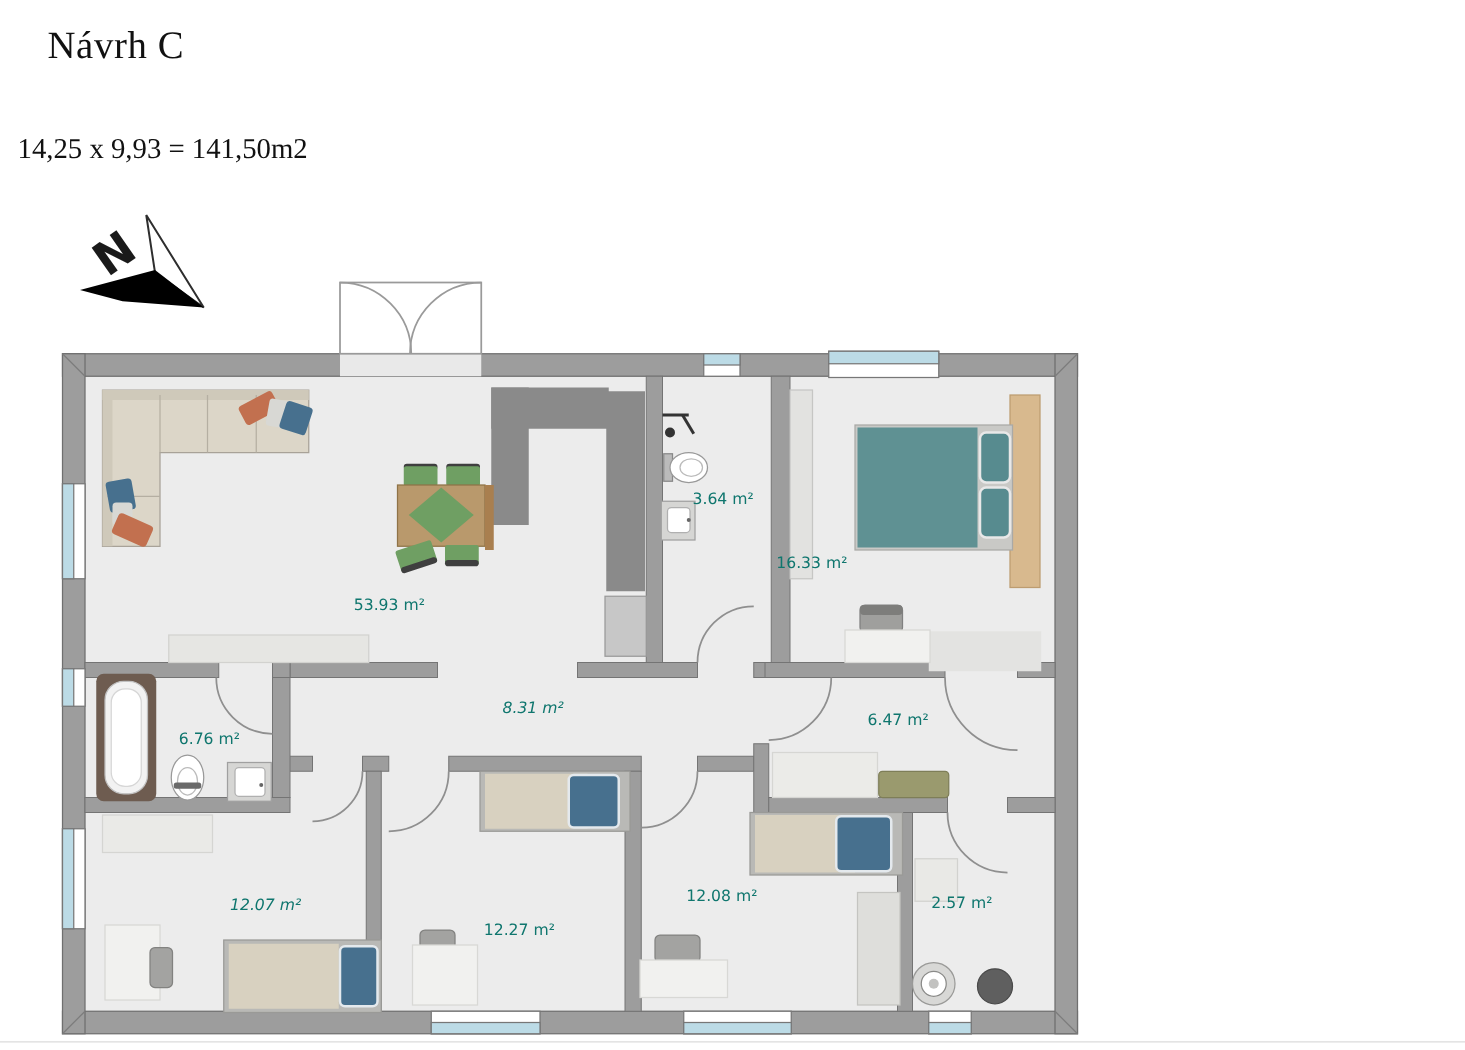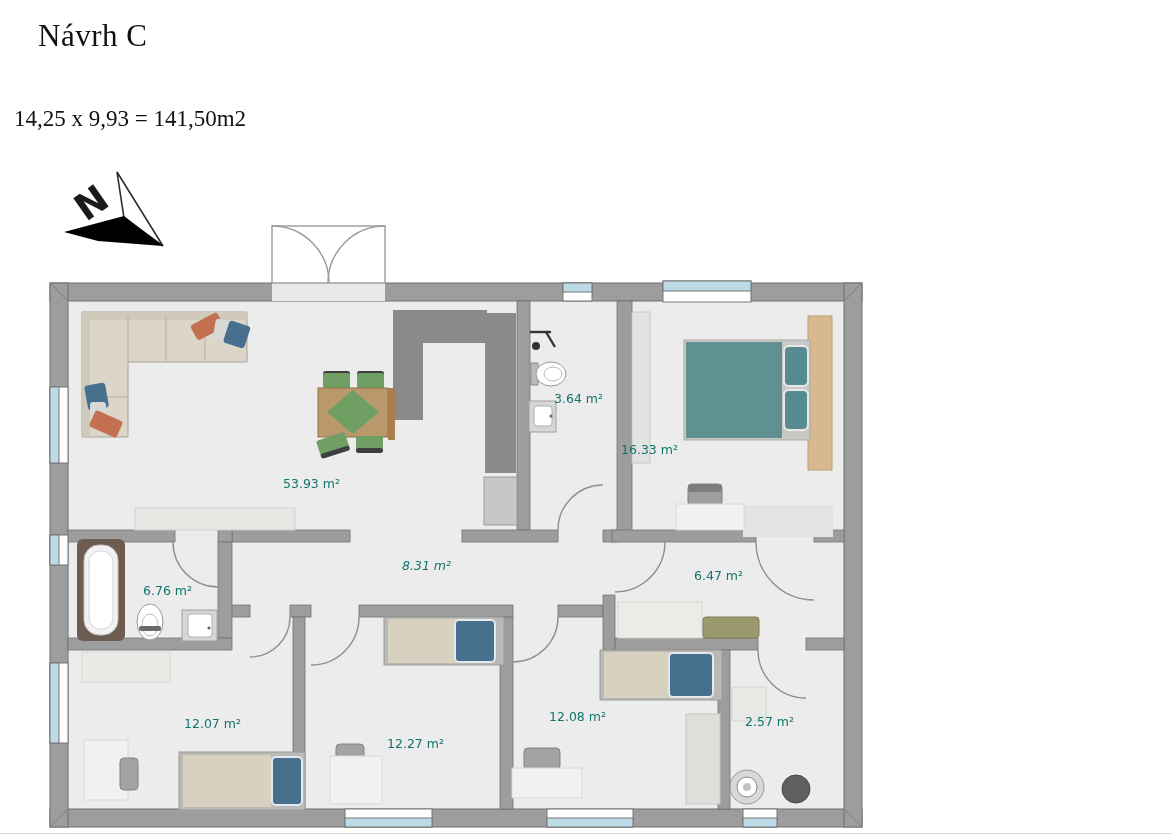--- a/index.html
+++ b/index.html
@@ -253,19 +253,19 @@
       <circle cx="796" cy="789" r="14" fill="#5f5f5f" stroke="#4a4a4a"></circle>
     </g>
   </svg>
 
   <div class="abs room-label" style="left:283px;top:476px;">53.93 m²</div>
   <div class="abs room-label" style="left:554px;top:391px;">3.64 m²</div>
   <div class="abs room-label" style="left:621px;top:442px;">16.33 m²</div>
   <div class="abs room-label" style="left:402px;top:558px;font-style:italic;">8.31 m²</div>
   <div class="abs room-label" style="left:143px;top:583px;">6.76 m²</div>
   <div class="abs room-label" style="left:694px;top:568px;">6.47 m²</div>
-  <div class="abs room-label" style="left:184px;top:716px;">12.07 m²</div>
+  <div class="abs room-label" style="left:184px;top:716px;font-style:italic;">12.07 m²</div>
   <div class="abs room-label" style="left:387px;top:736px;">12.27 m²</div>
   <div class="abs room-label" style="left:549px;top:709px;">12.08 m²</div>
   <div class="abs room-label" style="left:745px;top:714px;">2.57 m²</div>
 
   <div class="abs baseline-rule"></div>
 </div>
 
 </body></html>

